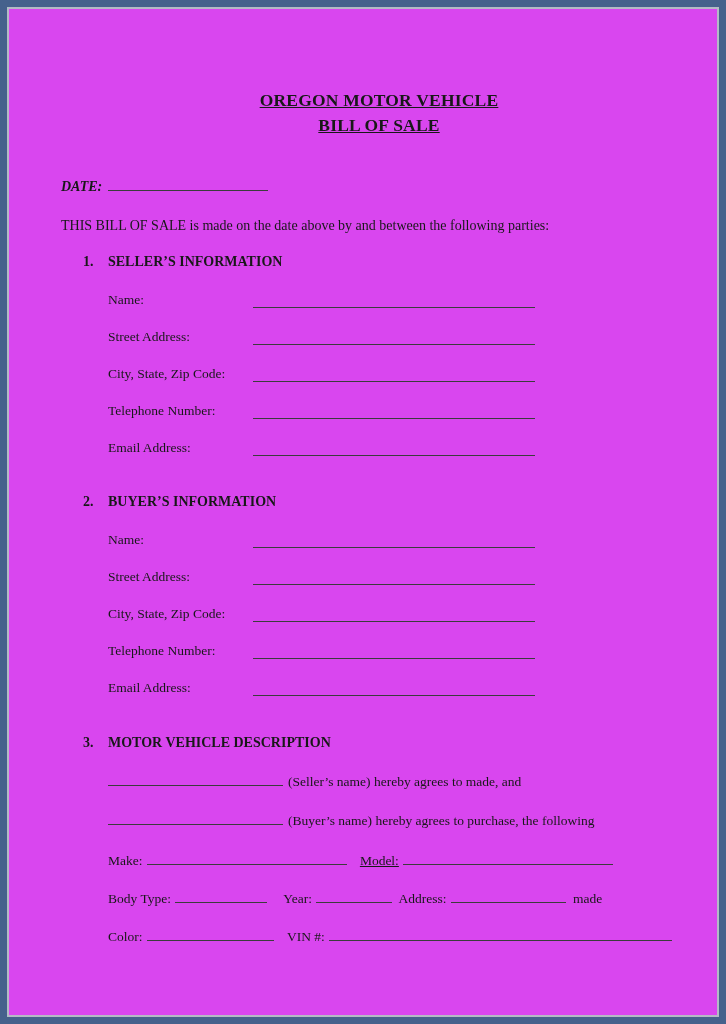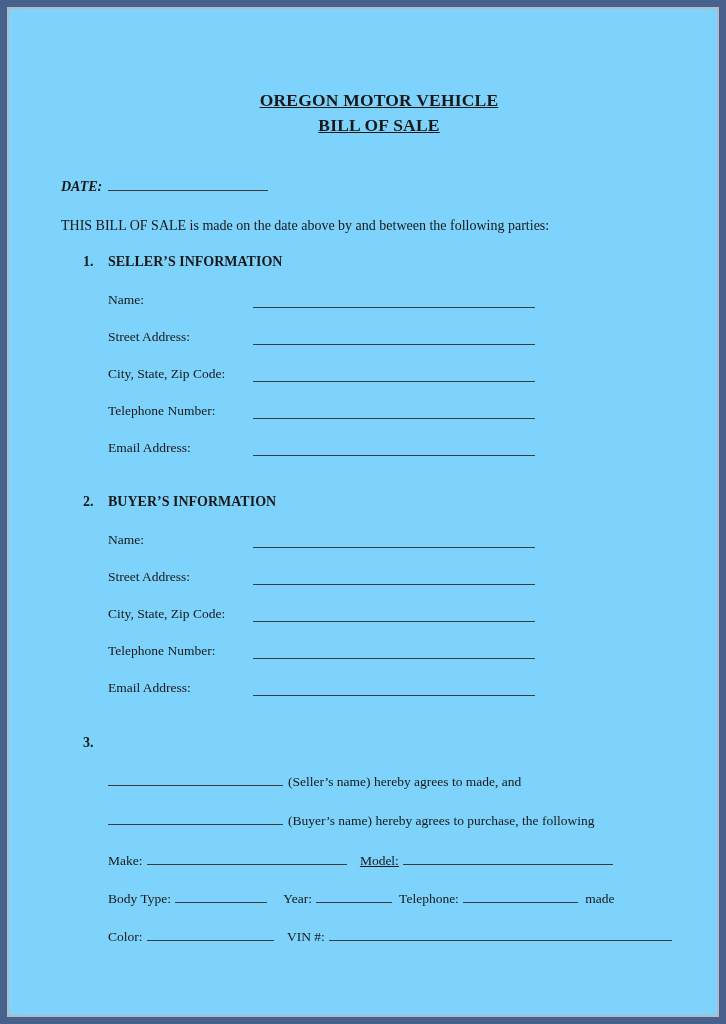--- a/index.html
+++ b/index.html
@@ -1,21 +1,21 @@
 <!DOCTYPE html>
 <html><head>
 <meta charset="utf-8">
 <style>
   html, body { margin: 0; padding: 0; background: #ffffff; }
   .sheet {
     position: relative;
     width: 726px;
     height: 1024px;
     box-sizing: border-box;
-    background: #7dd3fc;
+    background: #d946ef;
     border: 7px solid #45618c;
     box-shadow: inset 0 0 0 2px #b3bac6;
     font-family: "Liberation Serif", "DejaVu Serif", serif;
     color: #181818;
     overflow: hidden;
   }
   .content {
     position: relative;
     box-sizing: border-box;
     width: 100%;
@@ -157,39 +157,40 @@
       <span class="flabel">Telephone Number:</span>
       <span class="fline"></span>
     </div>
     <div class="field-row">
       <span class="flabel">Email Address:</span>
       <span class="fline"></span>
     </div>
 
     <div class="section-heading sec3">
       <span class="num">3.</span>
+      <span>MOTOR VEHICLE DESCRIPTION</span>
     </div>
 
     <div class="clause">
       <span class="blank party-blank"></span><span>(Seller’s name) hereby agrees to made, and</span>
     </div>
 
     <div class="clause">
       <span class="blank party-blank"></span><span>(Buyer’s name) hereby agrees to purchase, the following</span>
     </div>
 
     <div class="veh-row" style="margin-top:22px;">
       <span>Make:</span><span class="blank w-make"></span>
       <span style="margin-left:6px;text-decoration:underline;">Model:</span><span class="blank w-model"></span>
     </div>
 
     <div class="veh-row">
       <span>Body Type:</span><span class="blank w-body"></span>
       <span style="margin-left:9px;">Year:</span><span class="blank w-year"></span>
-      <span>Telephone:</span><span class="blank w-odo"></span>
+      <span>Address:</span><span class="blank w-odo"></span>
       <span>made</span>
     </div>
 
     <div class="veh-row">
       <span>Color:</span><span class="blank w-color"></span>
       <span style="margin-left:6px;">VIN #:</span><span class="blank w-vin"></span>
     </div>
 
   </div>
 </div>

